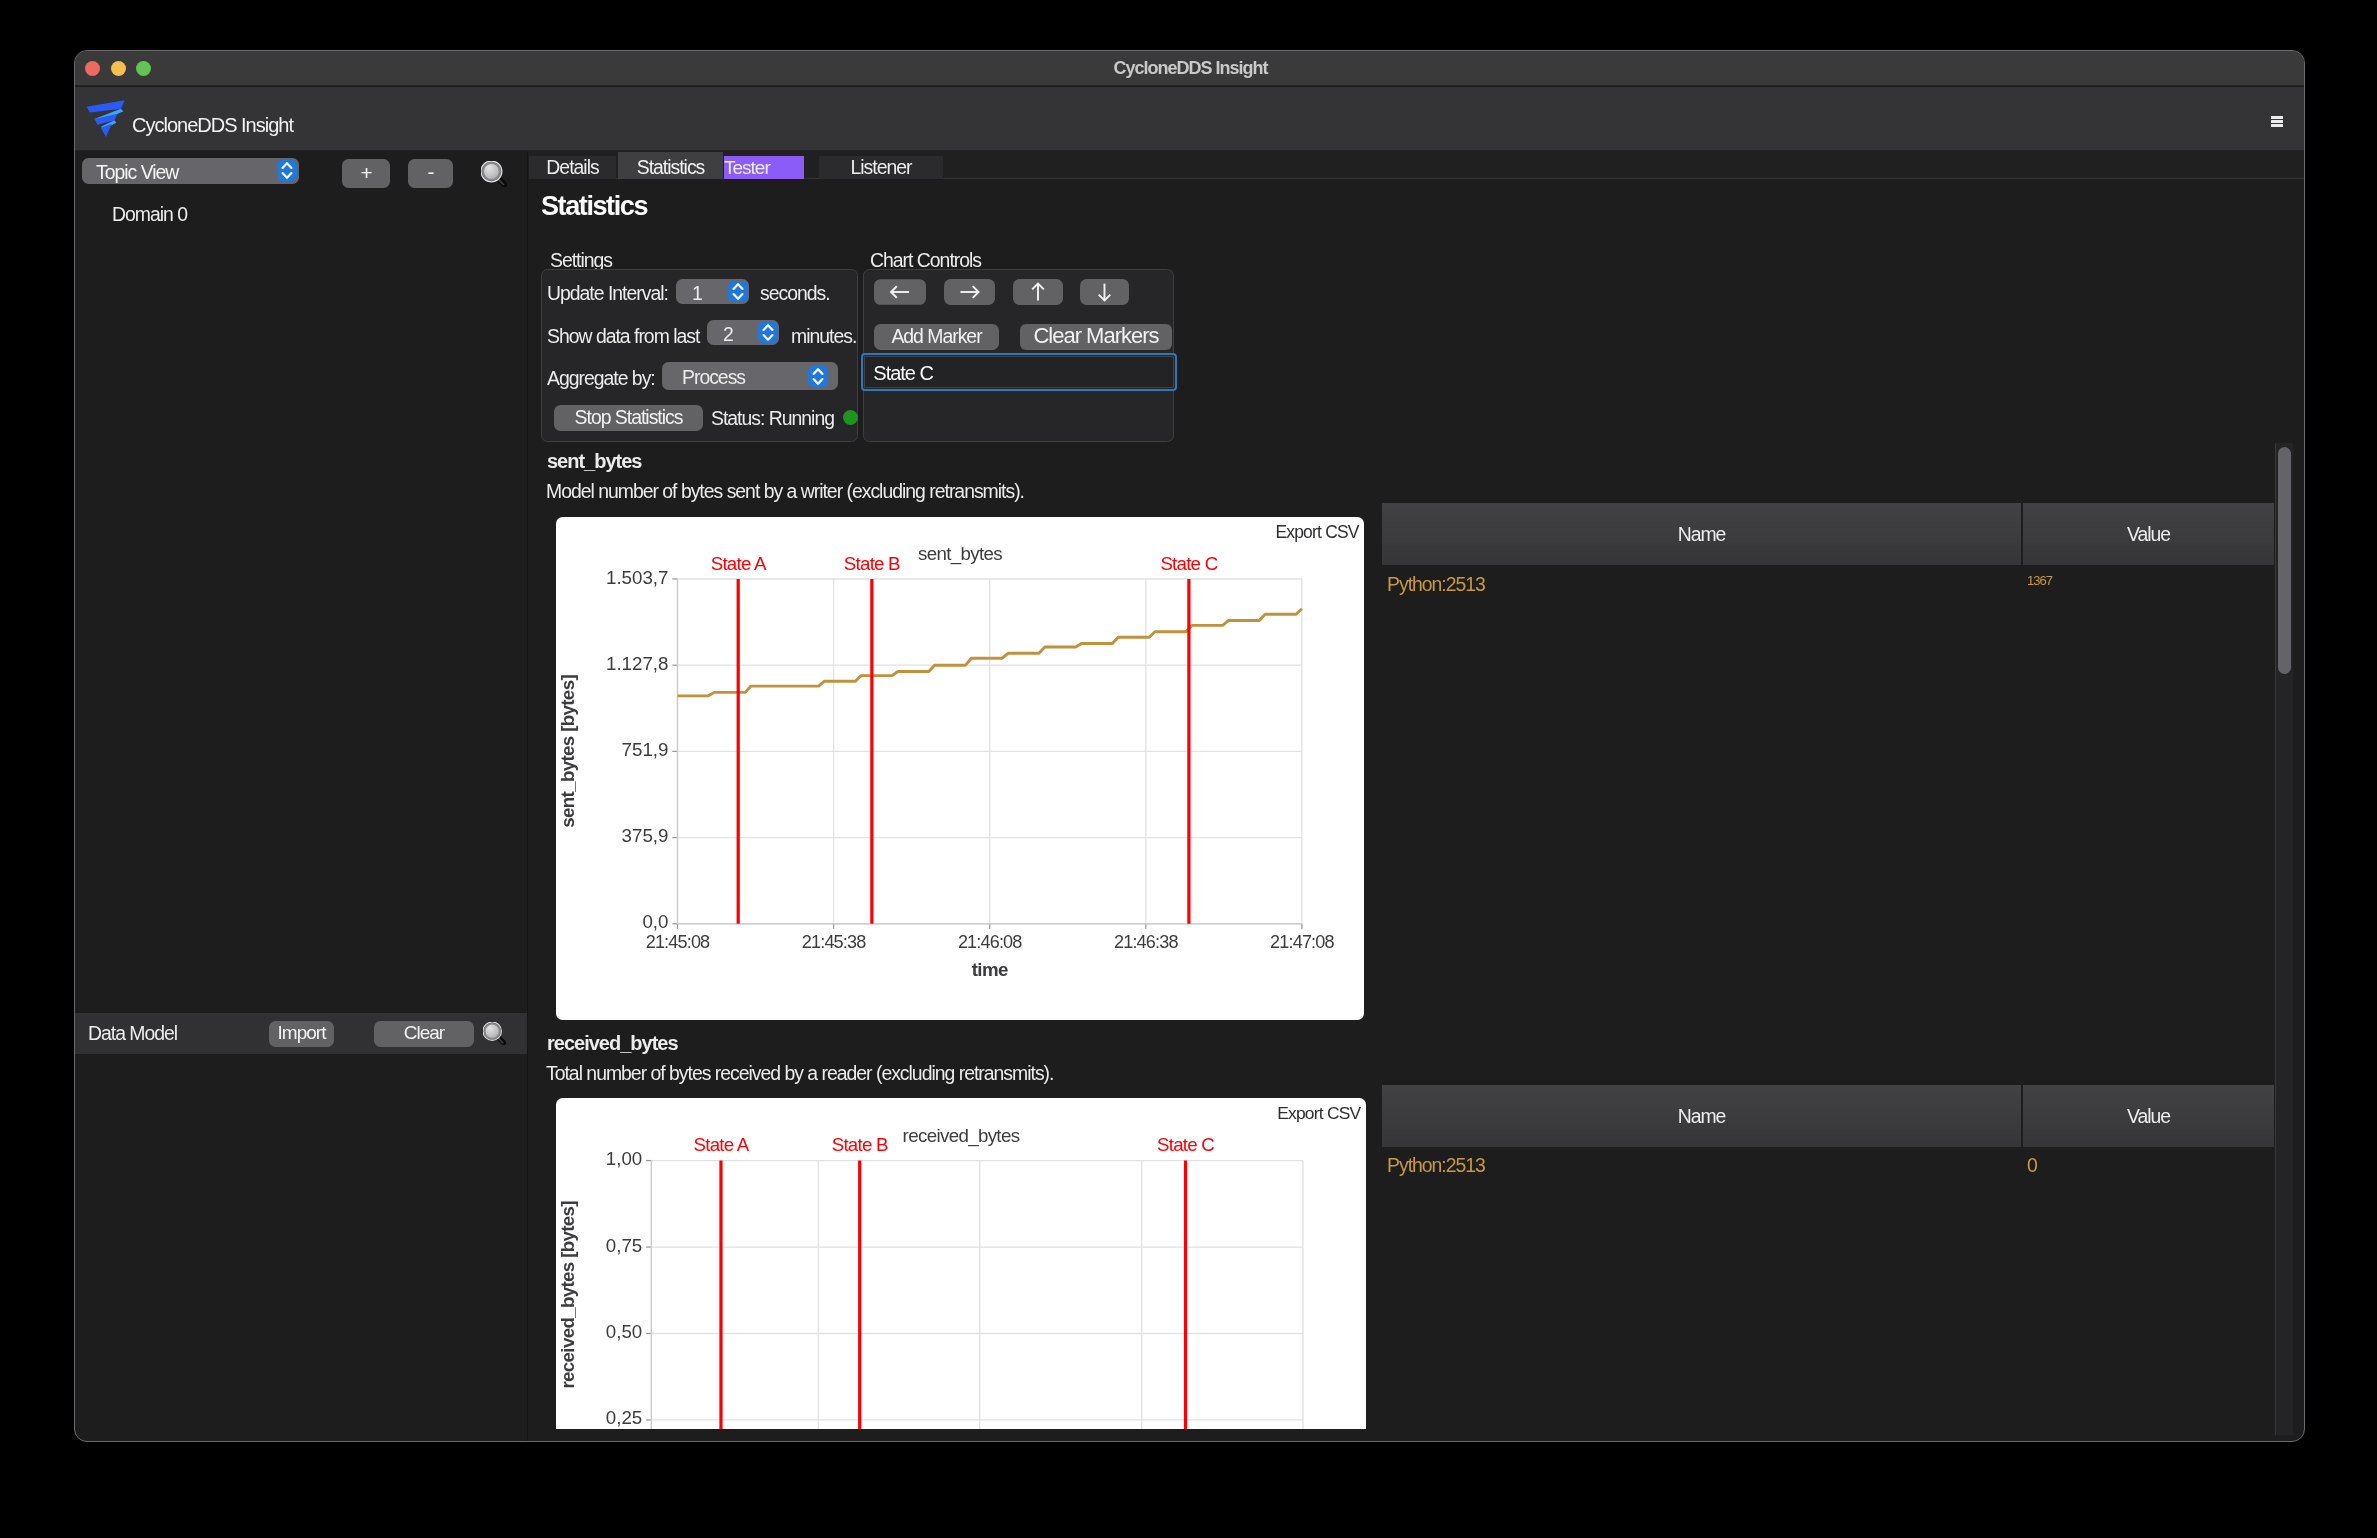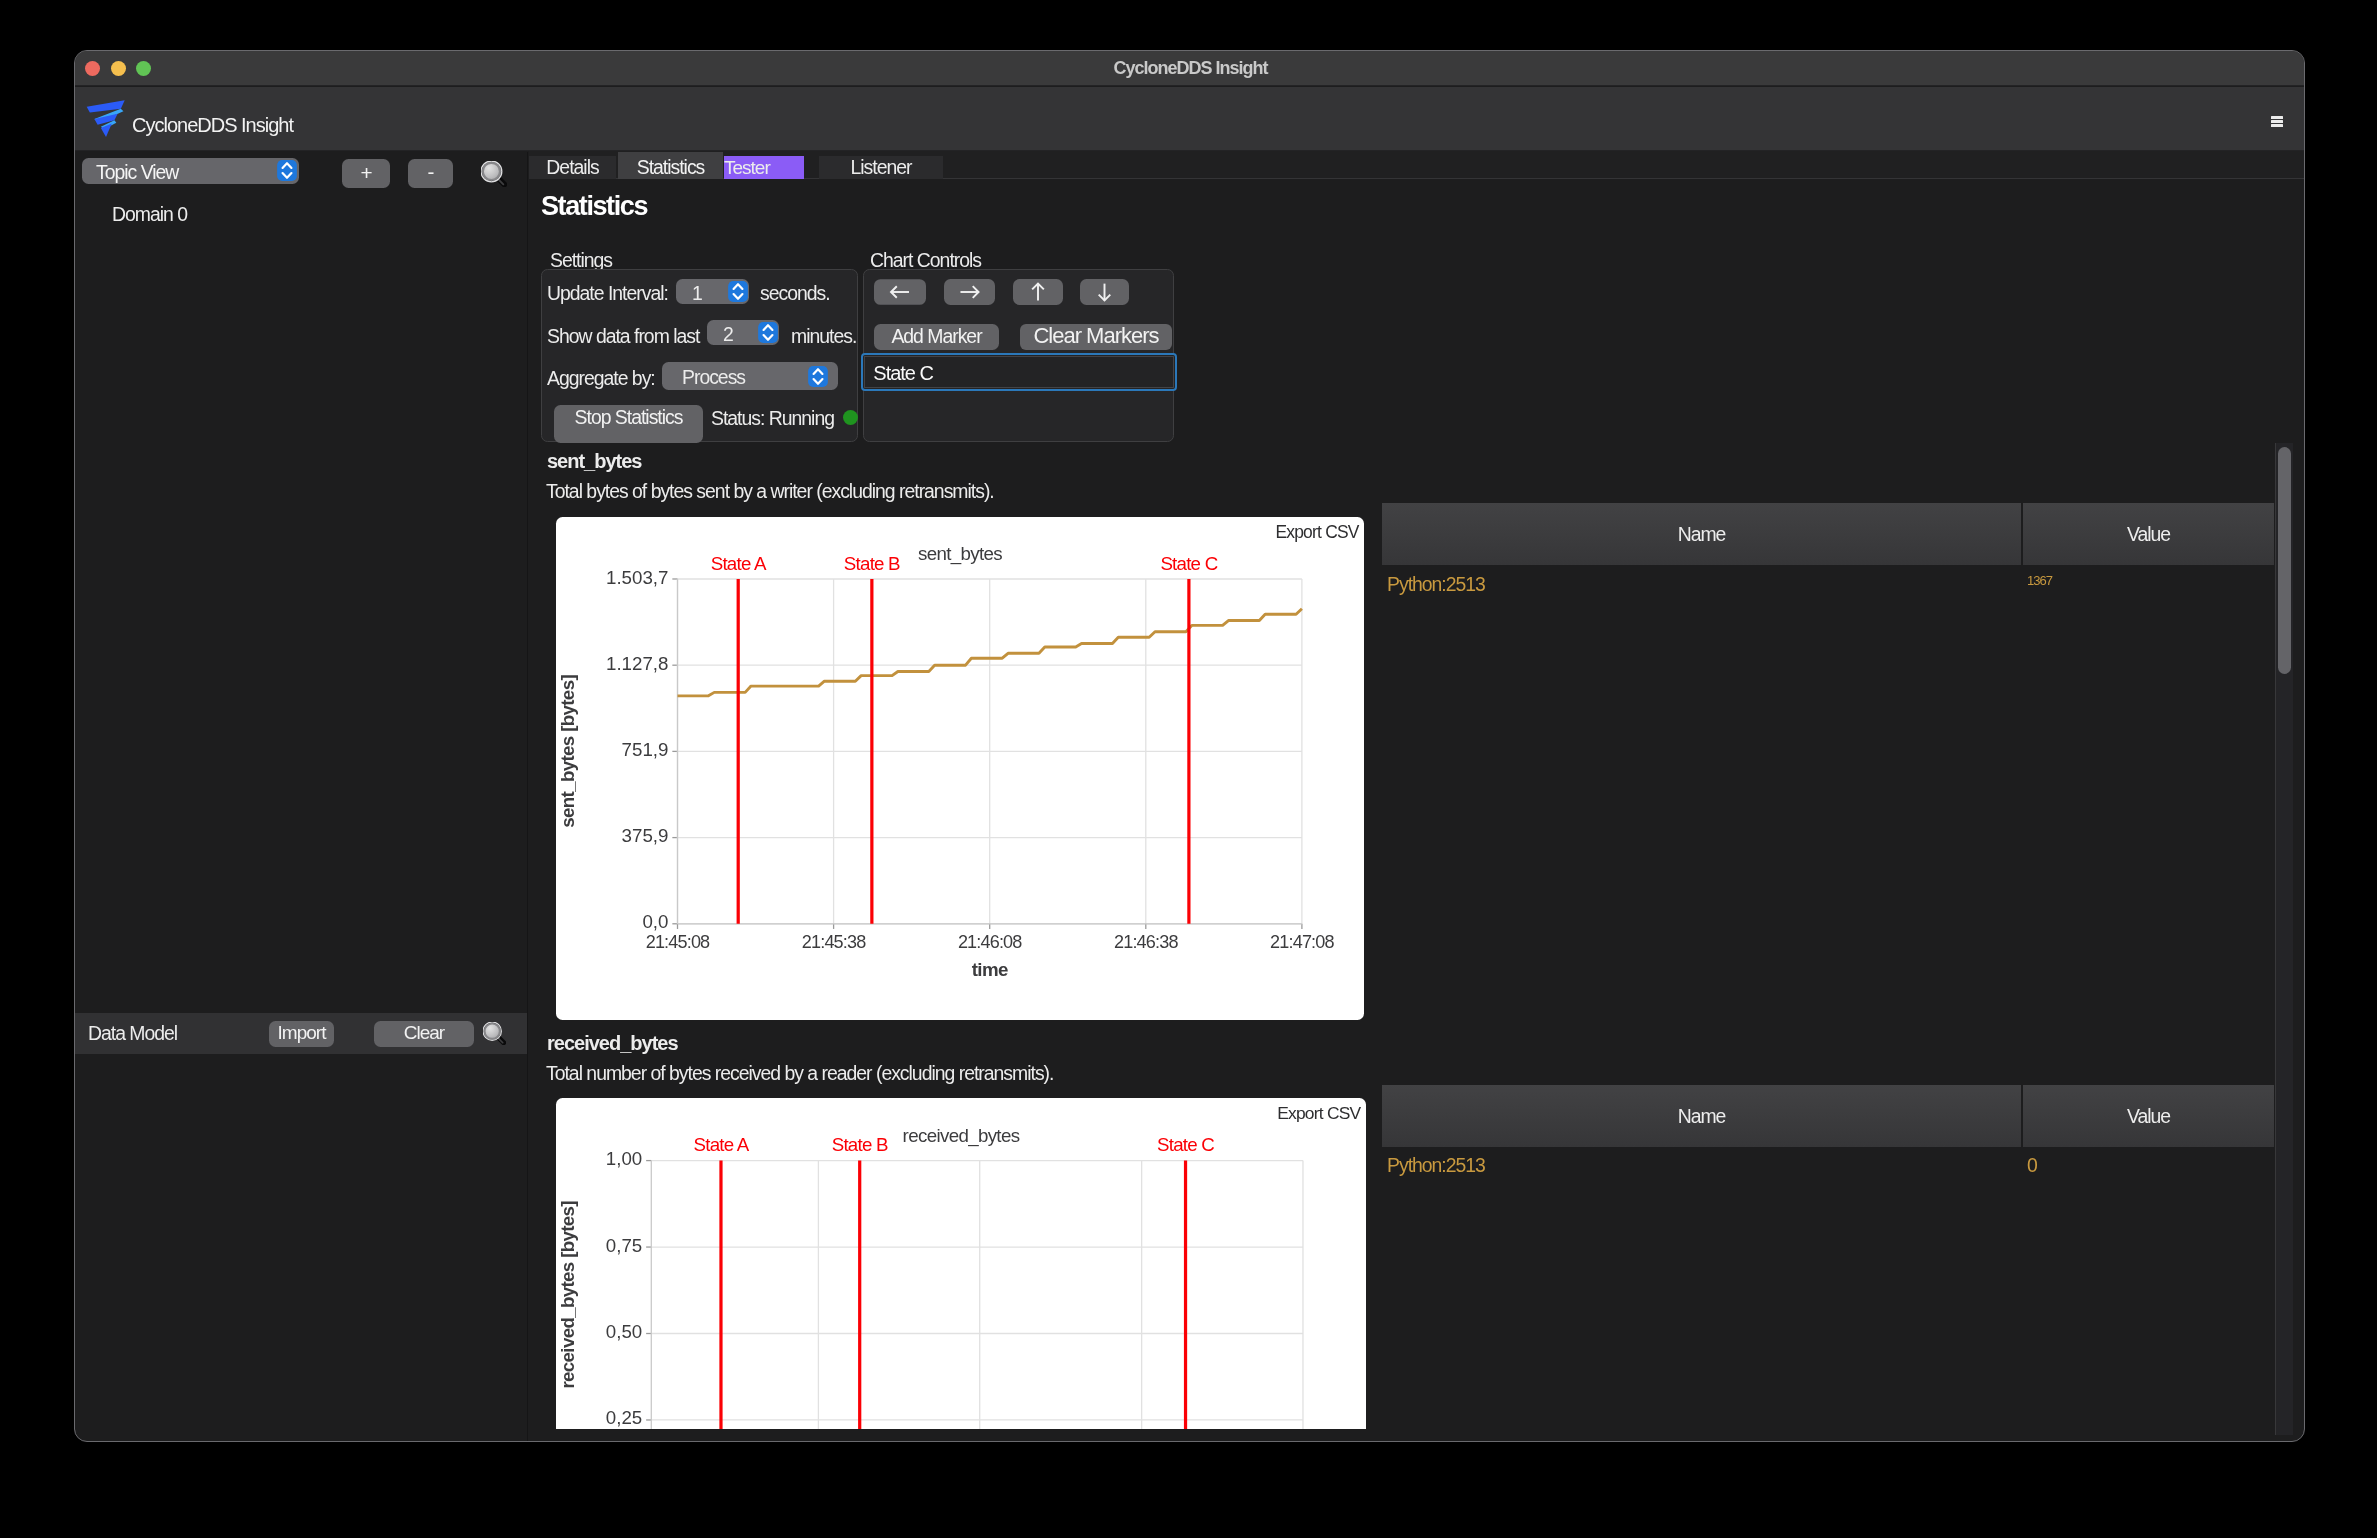--- a/index.html
+++ b/index.html
@@ -101,21 +101,21 @@
 </svg>
 <div class="txt" style="left:716px;top:274px;font-size:19.4px;">minutes.</div>
 <div class="txt" style="left:472px;top:316px;font-size:19.4px;">Aggregate by:</div>
 <div class="abs" style="left:587px;top:311px;width:176px;height:28px;background:#67676b;border-radius:6.5px;"></div>
 <div class="txt" style="left:607px;top:315px;font-size:19.4px;">Process</div>
 <svg class="abs" style="left:733px;top:315px;" width="20" height="21" viewBox="0 0 31 33">
  <rect x="0" y="0" width="31" height="33" rx="8" fill="#1e78dd"></rect>
  <polyline points="8.5,12.5 15.5,5.0 22.5,12.5" fill="none" stroke="#fff" stroke-width="3.4" stroke-linecap="round" stroke-linejoin="round"></polyline>
  <polyline points="8.5,20.5 15.5,28.0 22.5,20.5" fill="none" stroke="#fff" stroke-width="3.4" stroke-linecap="round" stroke-linejoin="round"></polyline>
 </svg>
-<div class="btn" style="left:479px;top:354px;width:149px;height:38px;font-size:19.4px;line-height:24.5px;">Stop Statistics</div>
+<div class="btn" style="left:479px;top:354px;width:149px;height:26px;font-size:19.4px;line-height:24.5px;">Stop Statistics</div>
 <div class="txt" style="left:636px;top:356px;font-size:19.4px;">Status: Running</div>
 <div class="abs" style="left:768px;top:359px;width:15px;height:15px;border-radius:50%;background:#1f941f;"></div>
 <svg class="abs" style="left:799px;top:228px;" width="52" height="26" viewBox="0 0 81 40">
  <rect width="81" height="40" rx="10" fill="#626265"></rect>
       <line x1="26.5" y1="20" x2="54.5" y2="20" stroke="#f0f0f0" stroke-width="3"></line>
       <polyline points="35.5,11 26.5,20 35.5,29" fill="none" stroke="#f0f0f0" stroke-width="3"></polyline>
     </svg>
 <svg class="abs" style="left:869px;top:228px;" width="51" height="26" viewBox="0 0 79 40">
  <rect width="79" height="40" rx="10" fill="#626265"></rect>
       <line x1="25.5" y1="20" x2="53.5" y2="20" stroke="#f0f0f0" stroke-width="3"></line>
@@ -131,21 +131,21 @@
       <line x1="38.0" y1="7" x2="38.0" y2="33" stroke="#f0f0f0" stroke-width="3"></line>
       <polyline points="29.0,24 38.0,33 47.0,24" fill="none" stroke="#f0f0f0" stroke-width="3"></polyline>
     </svg>
 <div class="btn" style="left:799px;top:273px;width:125px;height:26px;font-size:19.4px;line-height:24.5px;">Add Marker</div>
 <div class="btn" style="left:945px;top:273px;width:152px;height:26px;font-size:22px;line-height:24.5px;border-radius:6px;">Clear Markers</div>
 <div class="abs" style="left:786px;top:302px;width:316px;height:38px;border:2.6px solid #2b78ba;border-radius:3.9px;background:#232325;">
   <div class="abs" style="left:1.3px;top:1.3px;right:1.3px;bottom:1.3px;border:1.3px solid #434346;"></div>
   <div class="txt" style="left:10.3px;top:6.5px;font-size:20px;color:#fafafa;">State C</div>
 </div>
 <div class="txt" style="left:472px;top:399px;font-size:20px;font-weight:bold;">sent_bytes</div>
-<div class="txt" style="left:471px;top:429px;font-size:19.4px;">Total bytes of bytes sent by a writer (excluding retransmits).</div>
+<div class="txt" style="left:471px;top:429px;font-size:19.4px;">Model number of bytes sent by a writer (excluding retransmits).</div>
 <div class="abs" style="left:481px;top:466px;width:808px;height:503px;background:#fff;border-radius:6.5px;"></div>
 <svg class="abs" style="left:481px;top:466px;" width="808" height="503" viewBox="0 0 1251 779">
 <text x="1243" y="33" font-size="27" fill="#2e2e30" text-anchor="end" letter-spacing="-1.2">Export CSV</text>
 <text x="625.5" y="66" font-size="29" fill="#3c3c3e" text-anchor="middle" letter-spacing="-1">sent_bytes</text>
 <line x1="188" y1="96" x2="1155" y2="96" stroke="#e1e1e1" stroke-width="2"></line>
 <line x1="180" y1="96" x2="188" y2="96" stroke="#9a9a9a" stroke-width="2"></line>
 <text x="174" y="103" font-size="29" fill="#3c3c3e" text-anchor="end" letter-spacing="0">1.503,7</text>
 <line x1="188" y1="229.5" x2="1155" y2="229.5" stroke="#e1e1e1" stroke-width="2"></line>
 <line x1="180" y1="229.5" x2="188" y2="229.5" stroke="#9a9a9a" stroke-width="2"></line>
 <text x="174" y="236.5" font-size="29" fill="#3c3c3e" text-anchor="end" letter-spacing="0">1.127,8</text>

